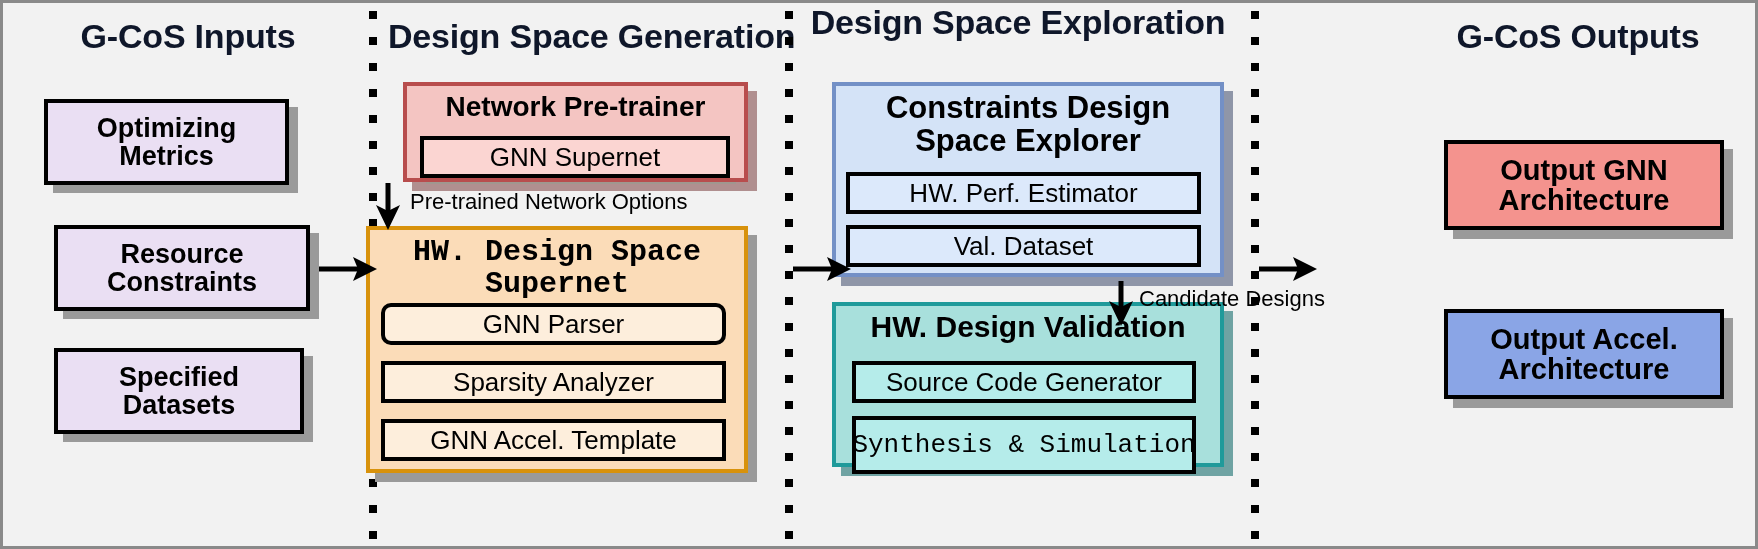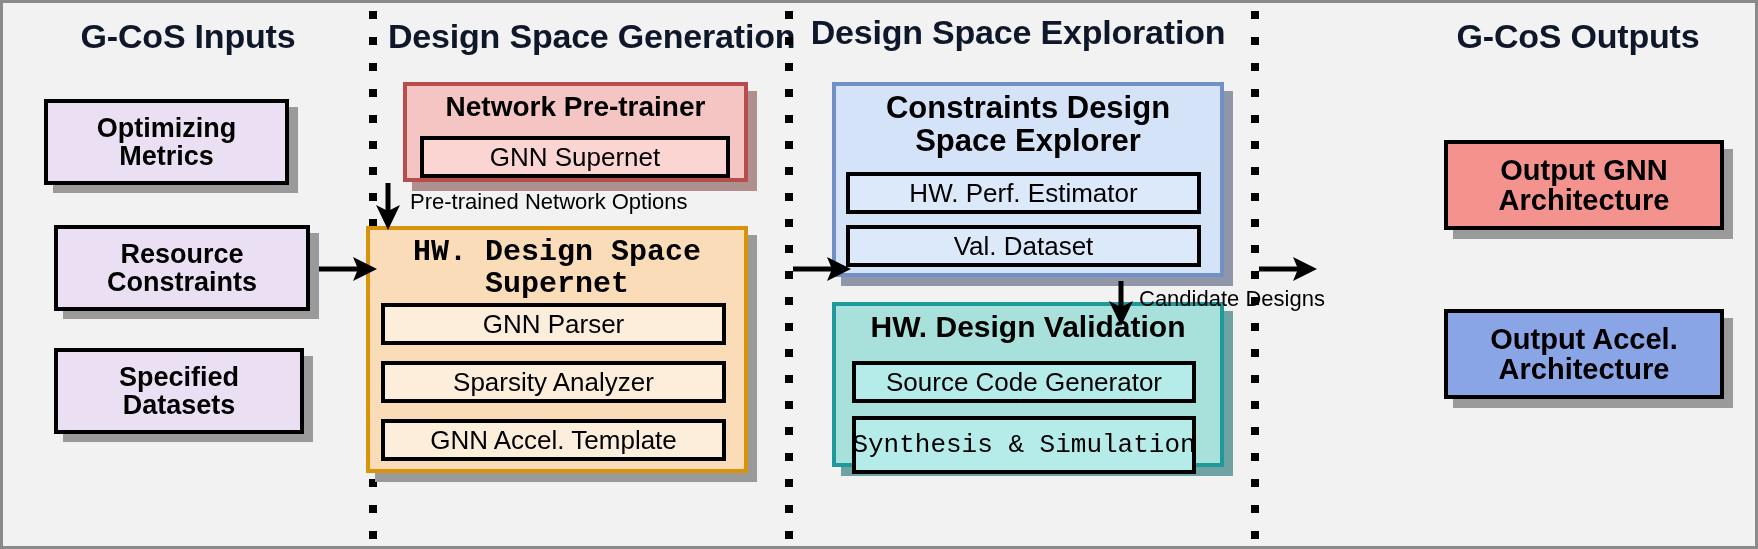--- a/index.html
+++ b/index.html
@@ -140,21 +140,21 @@
 </style>
 </head>
 <body>
 
 <div id="root">
 
   <div class="col-title" style="left:20px; top:14px; width:330px; font-size:34px;">G-CoS Inputs</div>
 
   <div class="col-title" style="left:385px; top:14px; width:380px; font-size:34px;">Design Space Generation</div>
 
-  <div class="col-title" style="left:805px; top:10px; width:420px; font-size:34px;">Design Space Exploration</div>
+  <div class="col-title" style="left:805px; top:0; width:420px; font-size:34px;">Design Space Exploration</div>
 
   <div class="col-title" style="left:1420px; top:14px; width:310px; font-size:34px;">G-CoS Outputs</div>
 
   <div class="divider" style="left:366px;">
       <i style="top: 0px;"></i>
       <i style="top: 26px;"></i>
       <i style="top: 52px;"></i>
       <i style="top: 78px;"></i>
       <i style="top: 104px;"></i>
       <i style="top: 130px;"></i>
@@ -264,21 +264,21 @@
   <div class="edge-label" style="left:407px; top:186px;">Pre-trained Network Options</div>
 
   <div class="shadow" style="left:372px; top:232px; width:382px; height:247px;"></div>
   <div class="group grp-orange" style="left:363px; top:223px; width:382px; height:247px;">
     <div class="g-title" style="top:7px; font-size:30px;font-family:Liberation Mono, monospace;">
       <span>HW. Design Space</span><br>
       <span>Supernet</span>
     </div>
   </div>
   <div class="shadow shadow-dark" style="left:384px; top:306px; width:345px; height:42px;"></div>
-  <div class="sub sub-orange" style="left:378px; top:300px; width:345px; height:42px;">GNN Parser</div>
+  <div class="sub sub-orange" style="left:378px; top:300px; width:345px; height:42px;border-radius:10px;">GNN Parser</div>
 
   <div class="shadow shadow-dark" style="left:384px; top:364px; width:345px; height:42px;"></div>
   <div class="sub sub-orange" style="left:378px; top:358px; width:345px; height:42px;">Sparsity Analyzer</div>
 
   <div class="shadow shadow-dark" style="left:384px; top:422px; width:345px; height:42px;"></div>
   <div class="sub sub-orange" style="left:378px; top:416px; width:345px; height:42px;">GNN Accel. Template</div>
 
   <svg class="arrow-h" style="left:790px; top:248px;" width="60" height="36" viewBox="0 0 60 36">
     <line x1="0" y1="18" x2="44" y2="18" stroke="#000" stroke-width="5"></line>
     <polygon points="58,18 34,6 39,18 34,30" fill="#000"></polygon>

